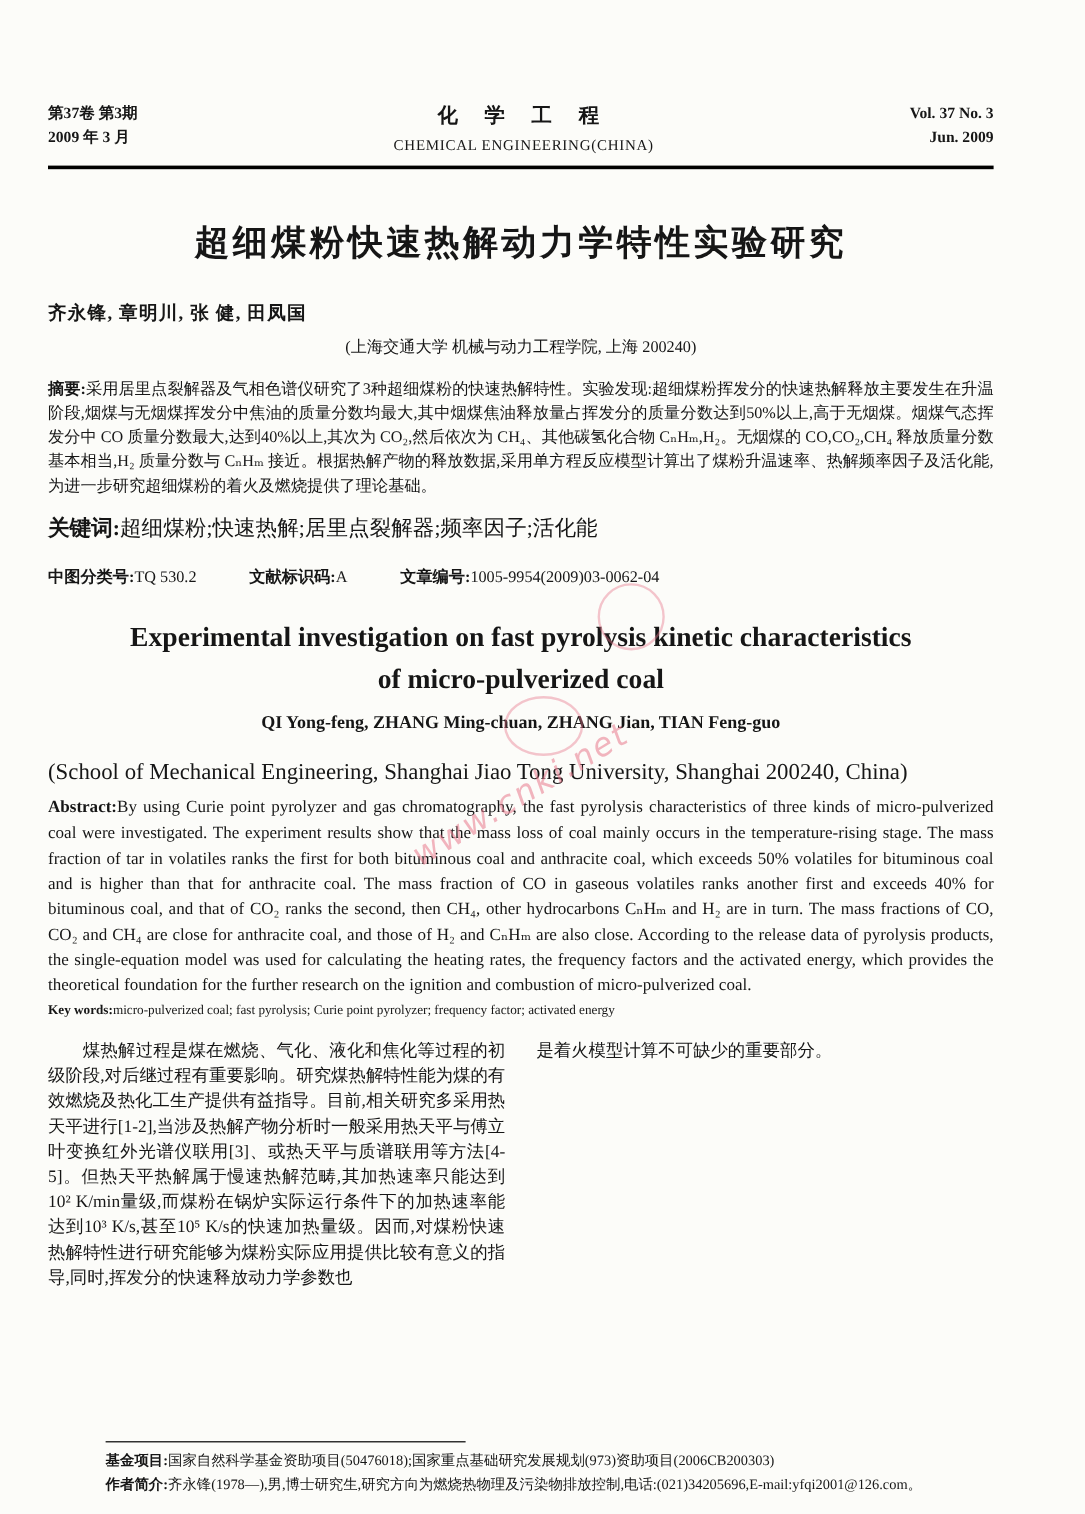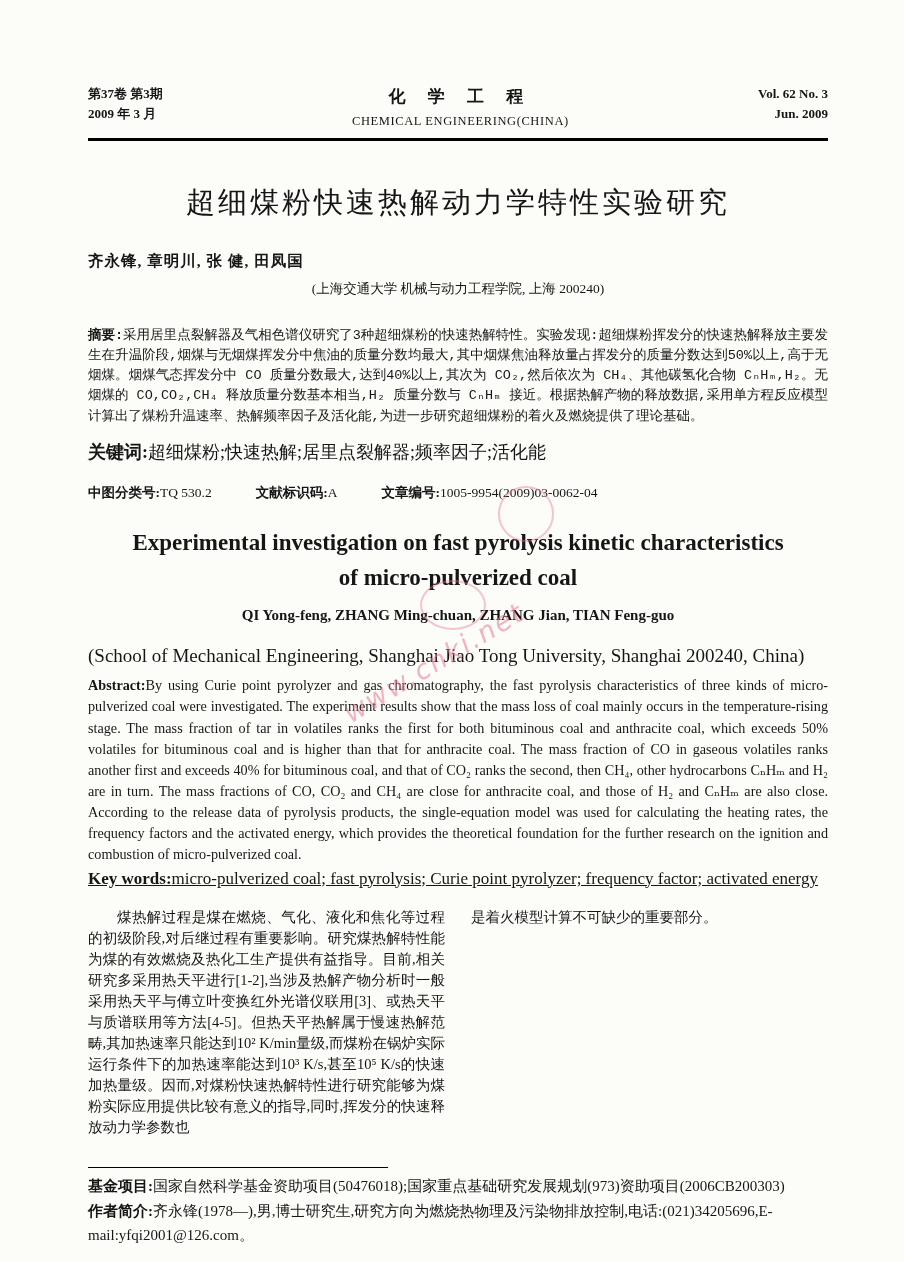--- a/index.html
+++ b/index.html
@@ -2,59 +2,59 @@
 <html><head>
 <meta charset="utf-8">
 <style>
   * { box-sizing: border-box; }
   html, body { margin: 0; padding: 0; background: #9a9a9a; }
   .page {
     width: 904px; height: 1262px; margin: 0 auto; position: relative;
     background: #fcfcf9;
     color: #161616;
     font-family: "Liberation Serif", "DejaVu Serif", serif;
-    padding: 84px 76px 0 88px;
+    padding: 84px 76px 0 40px;
     overflow: hidden;
   }
 
   
   .jheader { display: flex; justify-content: space-between; align-items: flex-start; }
   .jh-col { font-size: 13px; line-height: 1.55; }
   .jh-left  { text-align: left;  font-weight: bold; }
   .jh-center{ text-align: center; }
   .jh-right { text-align: right; font-weight: bold; }
   .jh-zh-title { font-size: 17px; font-weight: bold; letter-spacing: 9px; }
   .jh-en-title { font-size: 12.5px; letter-spacing: 0.6px; margin-top: 2px; }
   .header-rule { border-bottom: 3px solid #000; margin-top: 6px; }
 
   
-  .title-zh  { text-align: center; font-size: 29px; font-weight: normal; letter-spacing: 3px; margin-top: 42px; }
+  .title-zh  { text-align: center; font-size: 29px; font-weight: bold; letter-spacing: 3px; margin-top: 42px; }
   .authors-zh{ text-align: left; font-size: 15.5px; font-weight: bold; letter-spacing: 1px; margin-top: 28px; }
   .affil-zh  { text-align: center; font-size: 13.5px; margin-top: 8px; }
-  .abstract-zh { font-size: 13.5px; line-height: 1.5; text-align: justify; margin-top: 28px; font-family: Liberation Mono, monospace; }
+  .abstract-zh { font-size: 13.5px; line-height: 1.5; text-align: justify; margin-top: 16px; }
   .kw-zh     { font-size: 18px; margin-top: 5px; }
   .meta-line { font-size: 13.5px; margin-top: 20px; display: flex; gap: 44px; }
   .lbl { font-weight: bold; }
 
   
   .title-en  { text-align: center; font-size: 23px; font-weight: bold; line-height: 1.5; margin: 24px auto 0; max-width: 660px; }
   .authors-en{ text-align: center; font-size: 15px; font-weight: bold; margin-top: 12px; }
   .affil-en  { font-size: 19px; margin-top: 21px; }
   .abstract-en { font-size: 14.2px; line-height: 1.48; text-align: justify; margin-top: 8px; }
-  .kw-en     { font-size: 17px; margin-top: 4px; font-weight: bold; text-decoration: underline; }
+  .kw-en     { font-size: 11px; margin-top: 4px; font-weight: bold; }
   .kw-en .kw-en-text { font-weight: normal; }
 
   
   .body-cols { display: flex; gap: 26px; margin-top: 18px; font-size: 14.5px; line-height: 1.45; text-align: justify; }
   .col { flex: 1; min-width: 0; }
   .col p { margin: 0; }
   .indent { text-indent: 2em; }
 
   
-  .footnote { position: absolute; left: 88px; right: 76px; bottom: 14px; font-size: 15px; line-height: 1.65; }
+  .footnote { position: absolute; left: 88px; right: 76px; bottom: 14px; font-size: 12px; line-height: 1.65; }
   .footnote-rule { width: 300px; border-top: 1.5px solid #000; margin-bottom: 6px; }
 
   
   .watermark-text {
     position: absolute; left: 338px; top: 702px;
     transform: rotate(-31deg); transform-origin: left top;
     font-size: 27px; font-style: italic; letter-spacing: 2px;
     color: rgba(231, 120, 140, 0.55);
     font-family: "DejaVu Sans", sans-serif;
     pointer-events: none;
@@ -71,21 +71,21 @@
   <header class="jheader">
     <div class="jh-col jh-left">
       <div>第37卷 第3期</div>
       <div>2009 年 3 月</div>
     </div>
     <div class="jh-col jh-center">
       <div class="jh-zh-title">化 学 工 程</div>
       <div class="jh-en-title">CHEMICAL ENGINEERING(CHINA)</div>
     </div>
     <div class="jh-col jh-right">
-      <div>Vol. 62 No. 3</div>
+      <div>Vol. 37 No. 3</div>
       <div>Jun. 2009</div>
     </div>
   </header>
   <div class="header-rule"></div>
 
   <h1 class="title-zh" style="margin-bottom:0;">超细煤粉快速热解动力学特性实验研究</h1>
   <div class="authors-zh">齐永锋, 章明川, 张 健, 田凤国</div>
   <div class="affil-zh">(上海交通大学 机械与动力工程学院, 上海 200240)</div>
 
   <p class="abstract-zh"><span class="lbl">摘要:</span><span>采用居里点裂解器及气相色谱仪研究了3种超细煤粉的快速热解特性。实验发现:超细煤粉挥发分的快速热解释放主要发生在升温阶段,烟煤与无烟煤挥发分中焦油的质量分数均最大,其中烟煤焦油释放量占挥发分的质量分数达到50%以上,高于无烟煤。烟煤气态挥发分中 CO 质量分数最大,达到40%以上,其次为 CO₂,然后依次为 CH₄、其他碳氢化合物 CₙHₘ,H₂。无烟煤的 CO,CO₂,CH₄ 释放质量分数基本相当,H₂ 质量分数与 CₙHₘ 接近。根据热解产物的释放数据,采用单方程反应模型计算出了煤粉升温速率、热解频率因子及活化能,为进一步研究超细煤粉的着火及燃烧提供了理论基础。</span></p>

